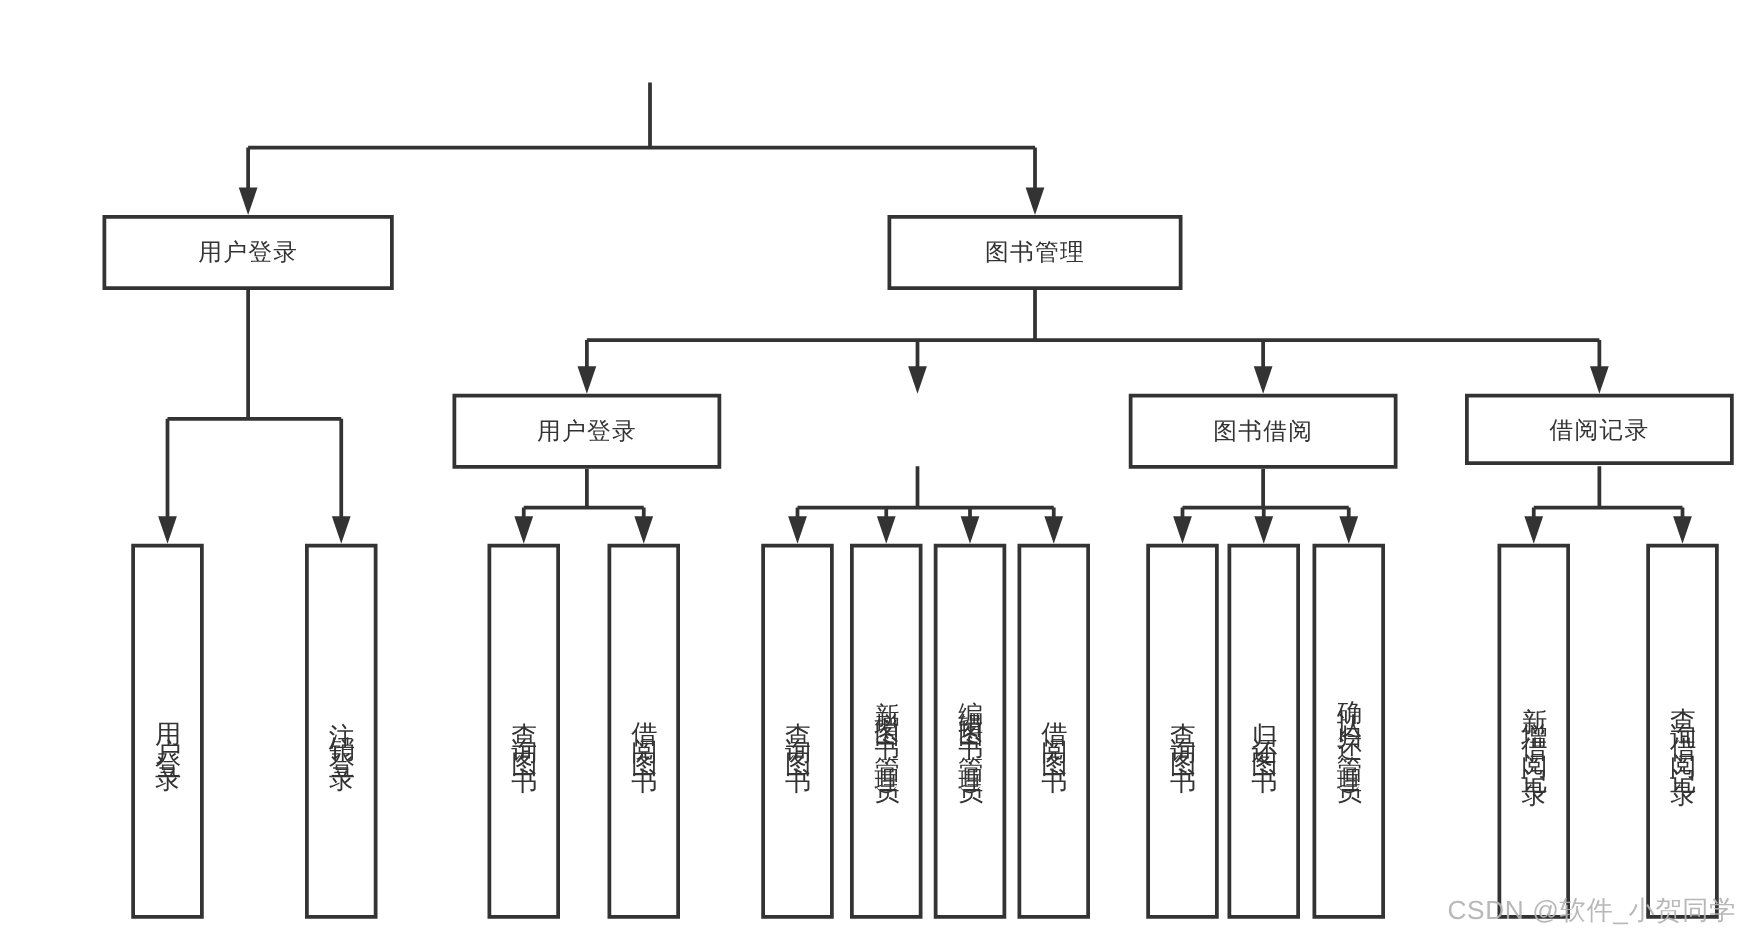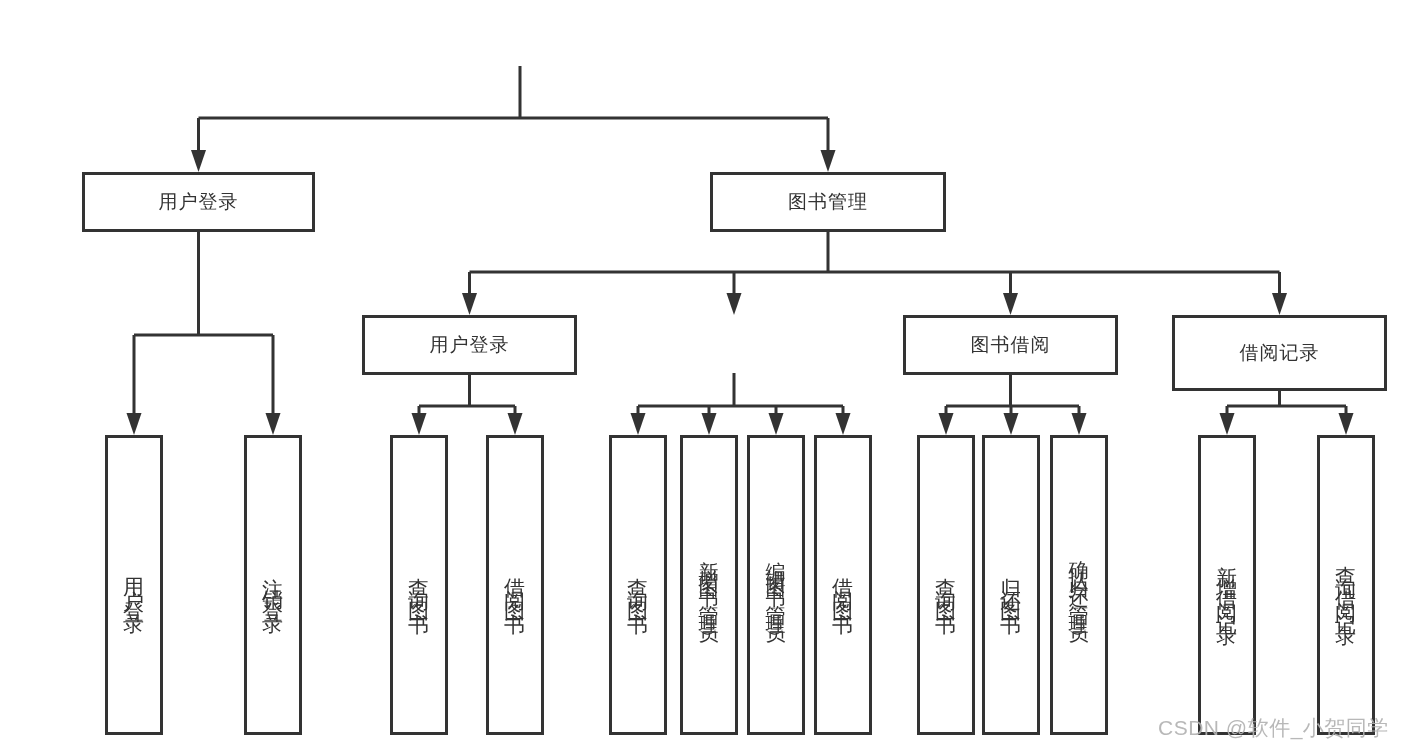--- a/index.html
+++ b/index.html
@@ -105,21 +105,21 @@
       <polygon points="1338.5,413 1353.5,413 1346,435"></polygon>
     </g>
   </svg>
 
 
   <div class="node h" style="left:82px;top:172px;width:233px;height:60px">用户登录</div>
   <div class="node h" style="left:710px;top:172px;width:236px;height:60px">图书管理</div>
 
   <div class="node h" style="left:362px;top:315px;width:215px;height:60px">用户登录</div>
   <div class="node h" style="left:903px;top:315px;width:215px;height:60px">图书借阅</div>
-  <div class="node h" style="left:1172px;top:315px;width:215px;height:76px">借阅记录</div>
+  <div class="node h" style="left:1172px;top:315px;width:215px;height:57px">借阅记录</div>
 
   <div class="node v" style="left:105px;top:435px;width:58px;height:300px">用户登录</div>
   <div class="node v" style="left:244px;top:435px;width:58px;height:300px">注销登录</div>
 
   <div class="node v" style="left:390px;top:435px;width:58px;height:300px">查询图书</div>
   <div class="node v" style="left:486px;top:435px;width:58px;height:300px">借阅图书</div>
 
   <div class="node v" style="left:609px;top:435px;width:58px;height:300px">查询图书</div>
   <div class="node v long" style="left:680px;top:435px;width:58px;height:300px">新增图书（管理员）</div>
   <div class="node v long" style="left:747px;top:435px;width:58px;height:300px">编辑图书（管理员）</div>

